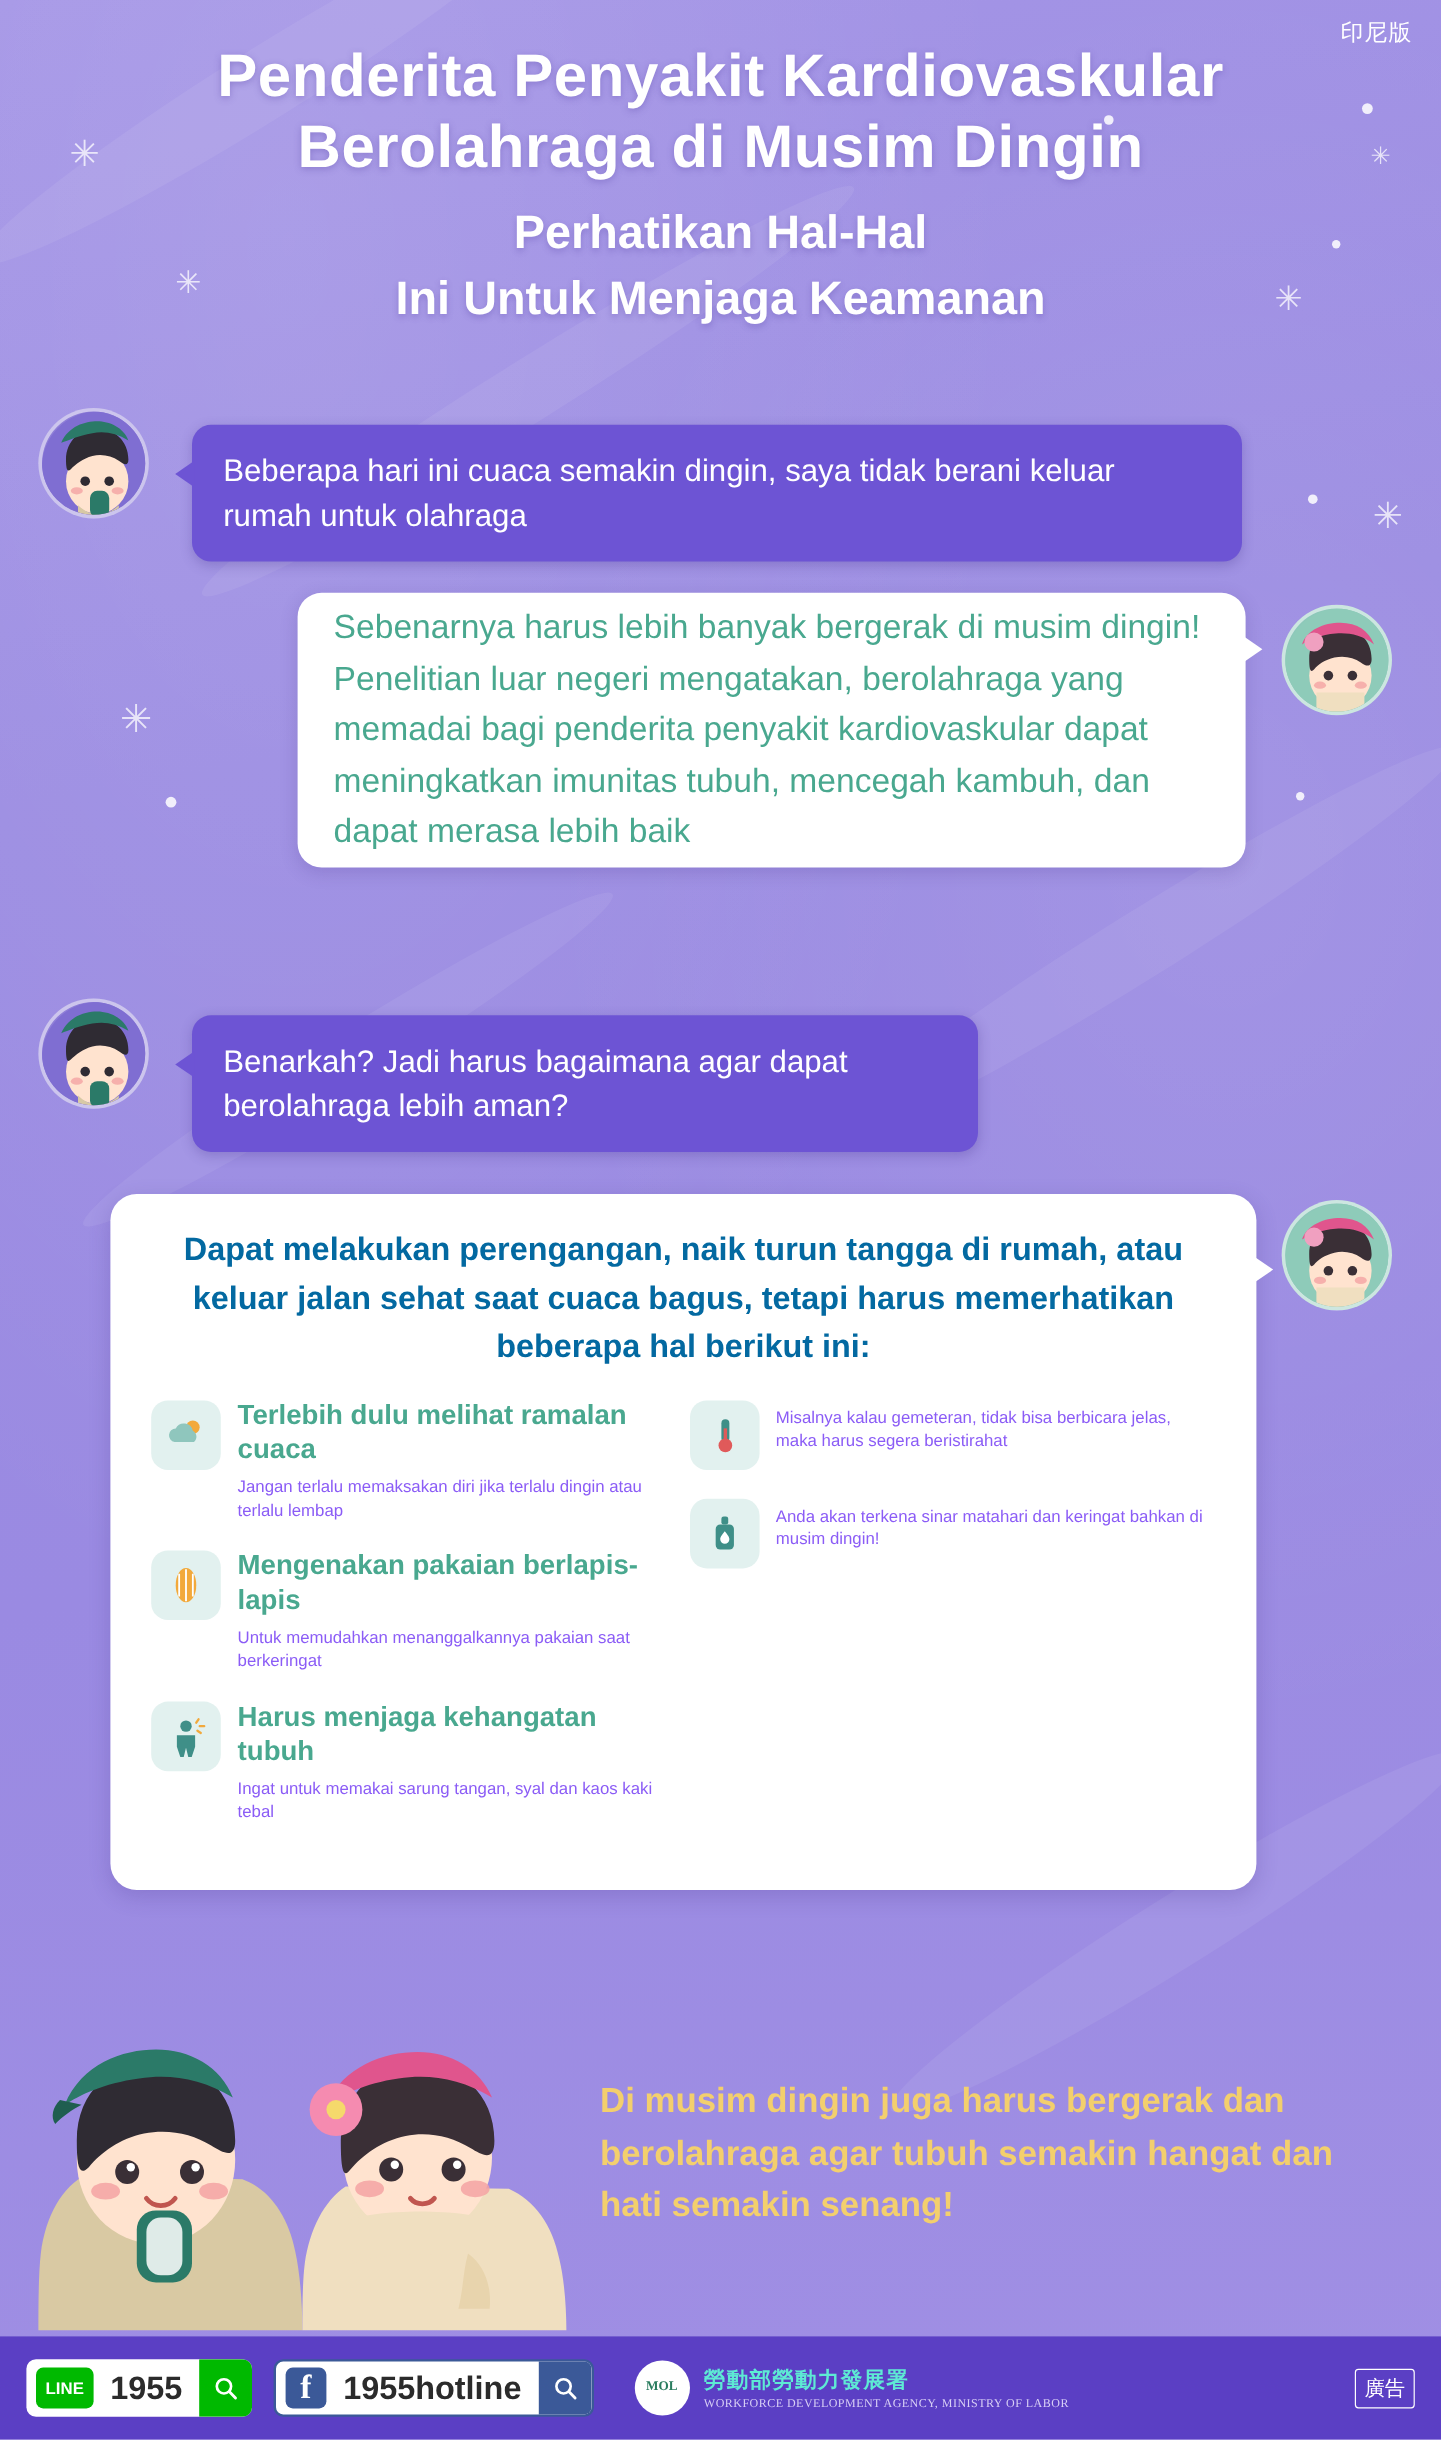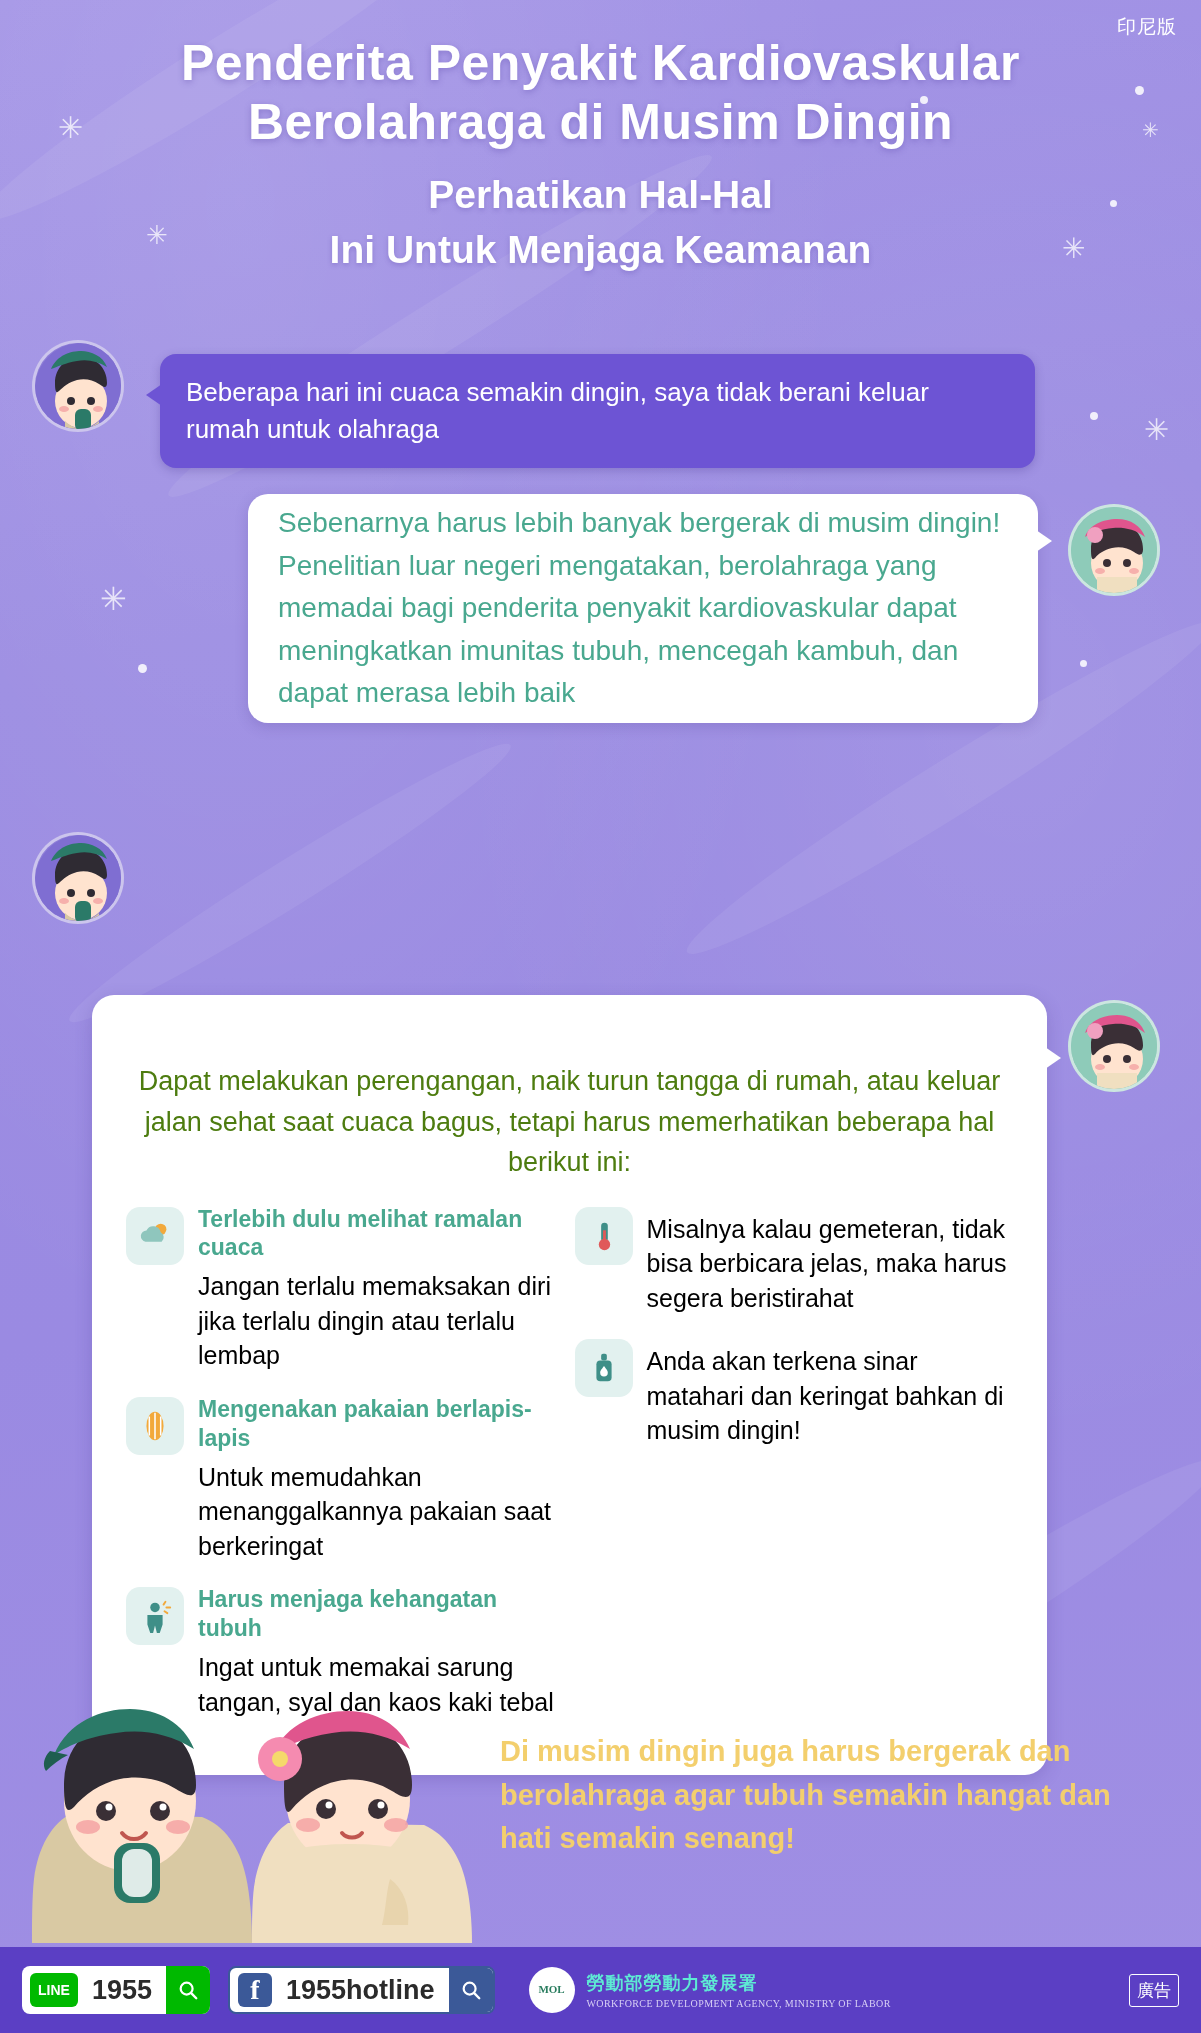--- a/index.html
+++ b/index.html
@@ -141,26 +141,25 @@
   .tips-card::after {
     content: "";
     position: absolute;
     right: -14px;
     top: 52px;
     border-width: 11px 0 11px 16px;
     border-style: solid;
     border-color: transparent transparent transparent #ffffff;
   }
   .tips-intro {
-    color: #4d7c0f;
+    color: #0369a1;
     font-size: 27px;
     line-height: 1.5;
     text-align: center;
-    font-weight: normal;
-    margin-top: 40px;
+    font-weight: bold;
   }
   .tips-cols {
     display: flex;
     margin-top: 22px;
     gap: 10px;
   }
   .tips-col { width: 50%; }
   .tip {
     display: flex;
     gap: 14px;
@@ -178,22 +177,22 @@
     margin-top: 2px;
   }
   .tip-body { flex: 1 1 auto; }
   .tip-head {
     color: #49a88f;
     font-size: 23px;
     font-weight: bold;
     line-height: 1.26;
   }
   .tip-sub {
-    color: #000000;
-    font-size: 25px;
+    color: #8b5cf6;
+    font-size: 14px;
     line-height: 1.38;
     margin-top: 7px;
   }
 
   
   .closing {
     position: absolute;
     left: 500px;
     top: 1730px;
     width: 630px;
@@ -390,20 +389,21 @@
       <path d="M20 40c0-16 12-26 26-26s26 10 26 26c0 6-4 4-8 1-6-4-14-6-22-4-8 2-14 7-18 11-3 3-4 0-4-8z" fill="#2f2b33"></path>
       <path d="M16 26c6-14 20-18 30-18s22 5 26 16c-10-6-20-8-30-6-12 2-20 6-26 8z" fill="#2b7a68"></path>
       <circle cx="36" cy="58" r="4" fill="#2f2b33"></circle>
       <circle cx="56" cy="58" r="4" fill="#2f2b33"></circle>
       <ellipse cx="29" cy="66" rx="5" ry="3" fill="#f4a3a3" opacity="0.8"></ellipse>
       <ellipse cx="63" cy="66" rx="5" ry="3" fill="#f4a3a3" opacity="0.8"></ellipse>
       <path d="M30 78c10 10 24 10 34 0l0 14H30z" fill="#d8c9a5"></path>
       <rect x="40" y="66" width="16" height="22" rx="6" fill="#2b7a68"></rect>
     </svg>
   </div>
+  <div class="bubble-purple" style="left:160px; top:846px; width:655px;">Benarkah? Jadi harus bagaimana agar dapat berolahraga lebih aman?</div>
 
   <div class="avatar right" style="left:1068px; top:1000px;">
     <svg viewBox="0 0 92 92" width="92" height="92" aria-hidden="true">
       <circle cx="46" cy="46" r="46" fill="#8ecbb9"></circle>
       <ellipse cx="46" cy="56" rx="26" ry="27" fill="#ffe3cf"></ellipse>
       <path d="M20 42c0-16 12-26 26-26s26 10 26 26c0 8-5 6-9 3-6-4-14-6-22-4-8 2-14 6-17 10-3 3-4 0-4-9z" fill="#3a2f36"></path>
       <path d="M14 30c4-12 18-18 32-18s24 7 28 18c-10-8-22-10-32-9-12 1-22 5-28 9z" fill="#e0558d"></path>
       <circle cx="24" cy="28" r="8" fill="#f0a0c0"></circle>
       <circle cx="36" cy="56" r="4" fill="#3a2f36"></circle>
       <circle cx="56" cy="56" r="4" fill="#3a2f36"></circle>

